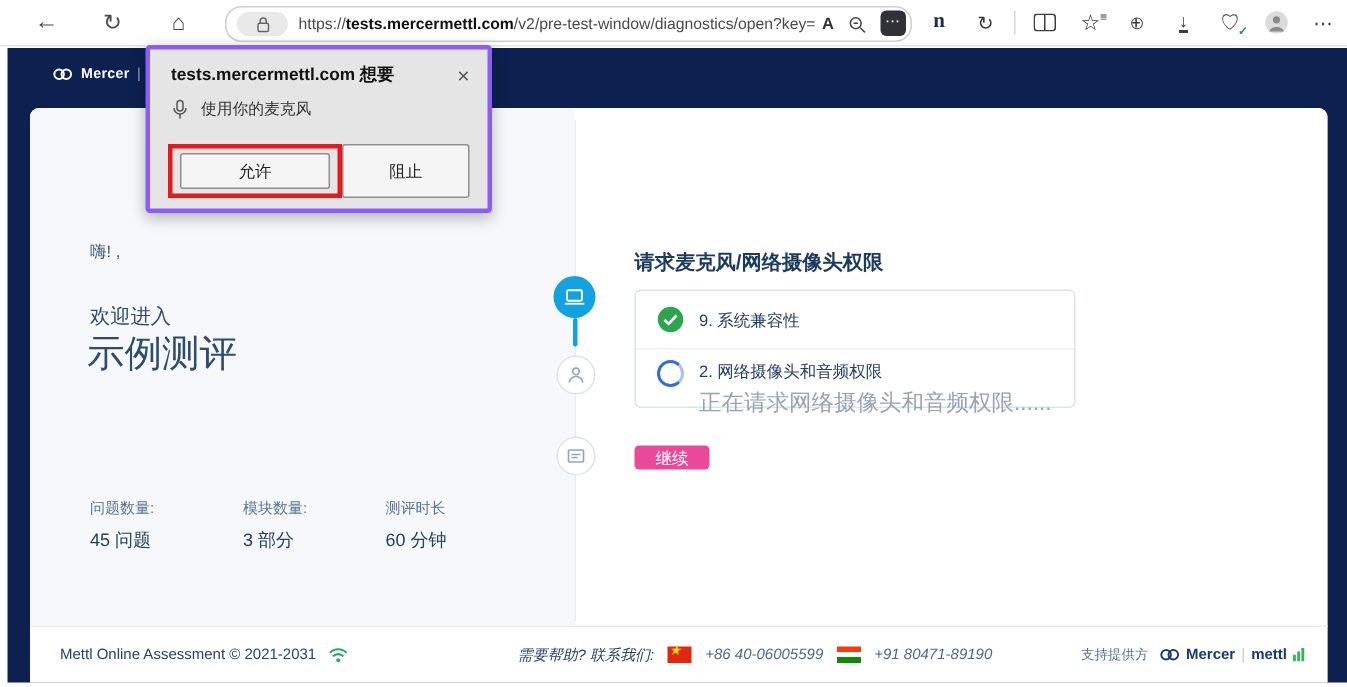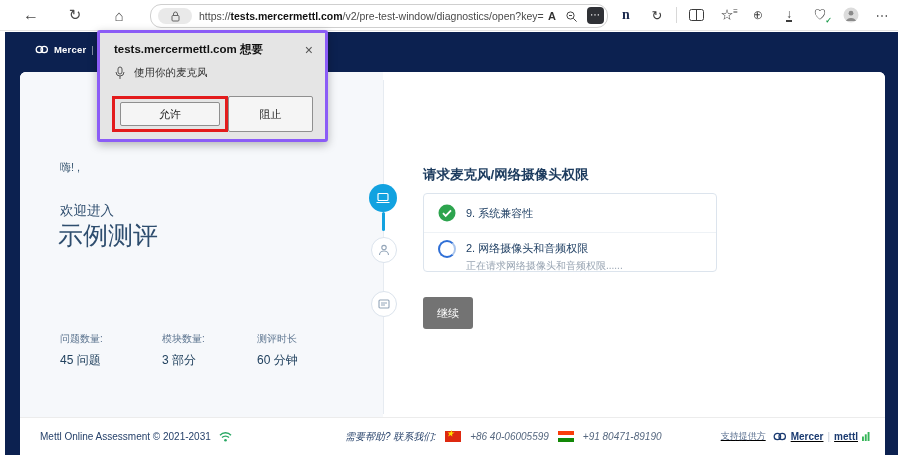--- a/index.html
+++ b/index.html
@@ -56,34 +56,34 @@
   .step-3{left:351px;top:219px;width:24px;height:24px;background:#fff;border:1px solid #dbe3ec;z-index:2;}
 
   
   .diag-heading{position:absolute;left:403px;top:94px;font-size:13.5px;font-weight:bold;color:#1c3b5e;}
   .diag-box{position:absolute;left:403px;top:121px;width:292px;height:77px;border:1px solid #dce4ed;border-radius:4px;background:#fff;}
   .diag-row{position:relative;display:flex;align-items:flex-start;padding:0 0 0 14px;}
   .diag-row1{height:38px;border-bottom:1px solid #eef2f6;align-items:center;}
   .diag-row2{height:38px;padding-top:5px;}
   .diag-ico{flex:0 0 auto;margin-right:10px;display:flex;align-items:center;}
   .diag-label{font-size:11px;color:#1f3f63;}
-  .diag-sub{font-size:10px;color:#98a4b2;margin-top:3px;}
+  .diag-sub{font-size:15px;color:#98a4b2;margin-top:3px;}
   .ring{width:14px;height:14px;border:2px solid #2f6fd6;border-right-color:#a9c4ec;border-radius:50%;}
-  .continue-btn{position:absolute;left:403px;top:225px;width:50px;height:32px;background:#737373;border:none;border-radius:3px;color:#fff;font-size:11px;cursor:pointer;font-family:"Liberation Sans",sans-serif;}
+  .continue-btn{position:absolute;left:403px;top:225px;width:50px;height:16px;background:#ec4899;border:none;border-radius:3px;color:#fff;font-size:11px;cursor:pointer;font-family:"Liberation Sans",sans-serif;}
 
   
   .footer{position:absolute;left:0;right:0;bottom:0;height:37px;background:#fff;border-top:1px solid #ececec;}
   .f-left{position:absolute;left:20px;top:0;height:37px;display:flex;align-items:center;gap:8px;font-size:10px;color:#27426b;}
   .f-mid{position:absolute;left:325px;top:0;height:37px;display:flex;align-items:center;gap:9px;font-size:10px;color:#27426b;font-style:italic;}
   .f-phone{color:#55677f;text-align:right;}
   .flag{width:16px;height:11px;flex:0 0 auto;position:relative;display:inline-block;}
   .flag-cn{background:#de2910;}
   .flag-cn span{position:absolute;left:1px;top:-3px;color:#ffde00;font-size:8px;}
   .flag-in{background:linear-gradient(to bottom,#f93d0a 33%,#fff 33%,#fff 66%,#128807 66%);}
-  .f-right{position:absolute;right:15px;top:0;height:37px;display:flex;align-items:center;gap:7px;text-decoration:underline;}
+  .f-right{position:absolute;right:15px;top:0;height:37px;display:flex;align-items:center;gap:7px;}
   .f-provider{font-size:9px;color:#5a7090;}
   .f-brand{display:flex;align-items:center;gap:4px;font-size:10px;font-weight:bold;color:#1a3a70;}
 
   
   .dialog{position:absolute;left:97px;top:30px;width:225px;height:106px;background:#e5e5e5;border:3px solid #8b5cf6;border-radius:3px;box-shadow:0 3px 10px rgba(0,0,0,.28);z-index:10;}
   .dlg-header{display:flex;align-items:center;justify-content:space-between;padding:9px 12px 6px 14px;}
   .dlg-title{font-size:11.5px;font-weight:bold;color:#111;}
   .dlg-close{font-size:14px;color:#555;cursor:pointer;line-height:1;}
   .dlg-item{display:flex;align-items:center;gap:8px;padding:3px 14px;font-size:10.5px;color:#333;}
   .dlg-buttons{position:absolute;left:12px;right:12px;bottom:7px;display:flex;align-items:center;}

